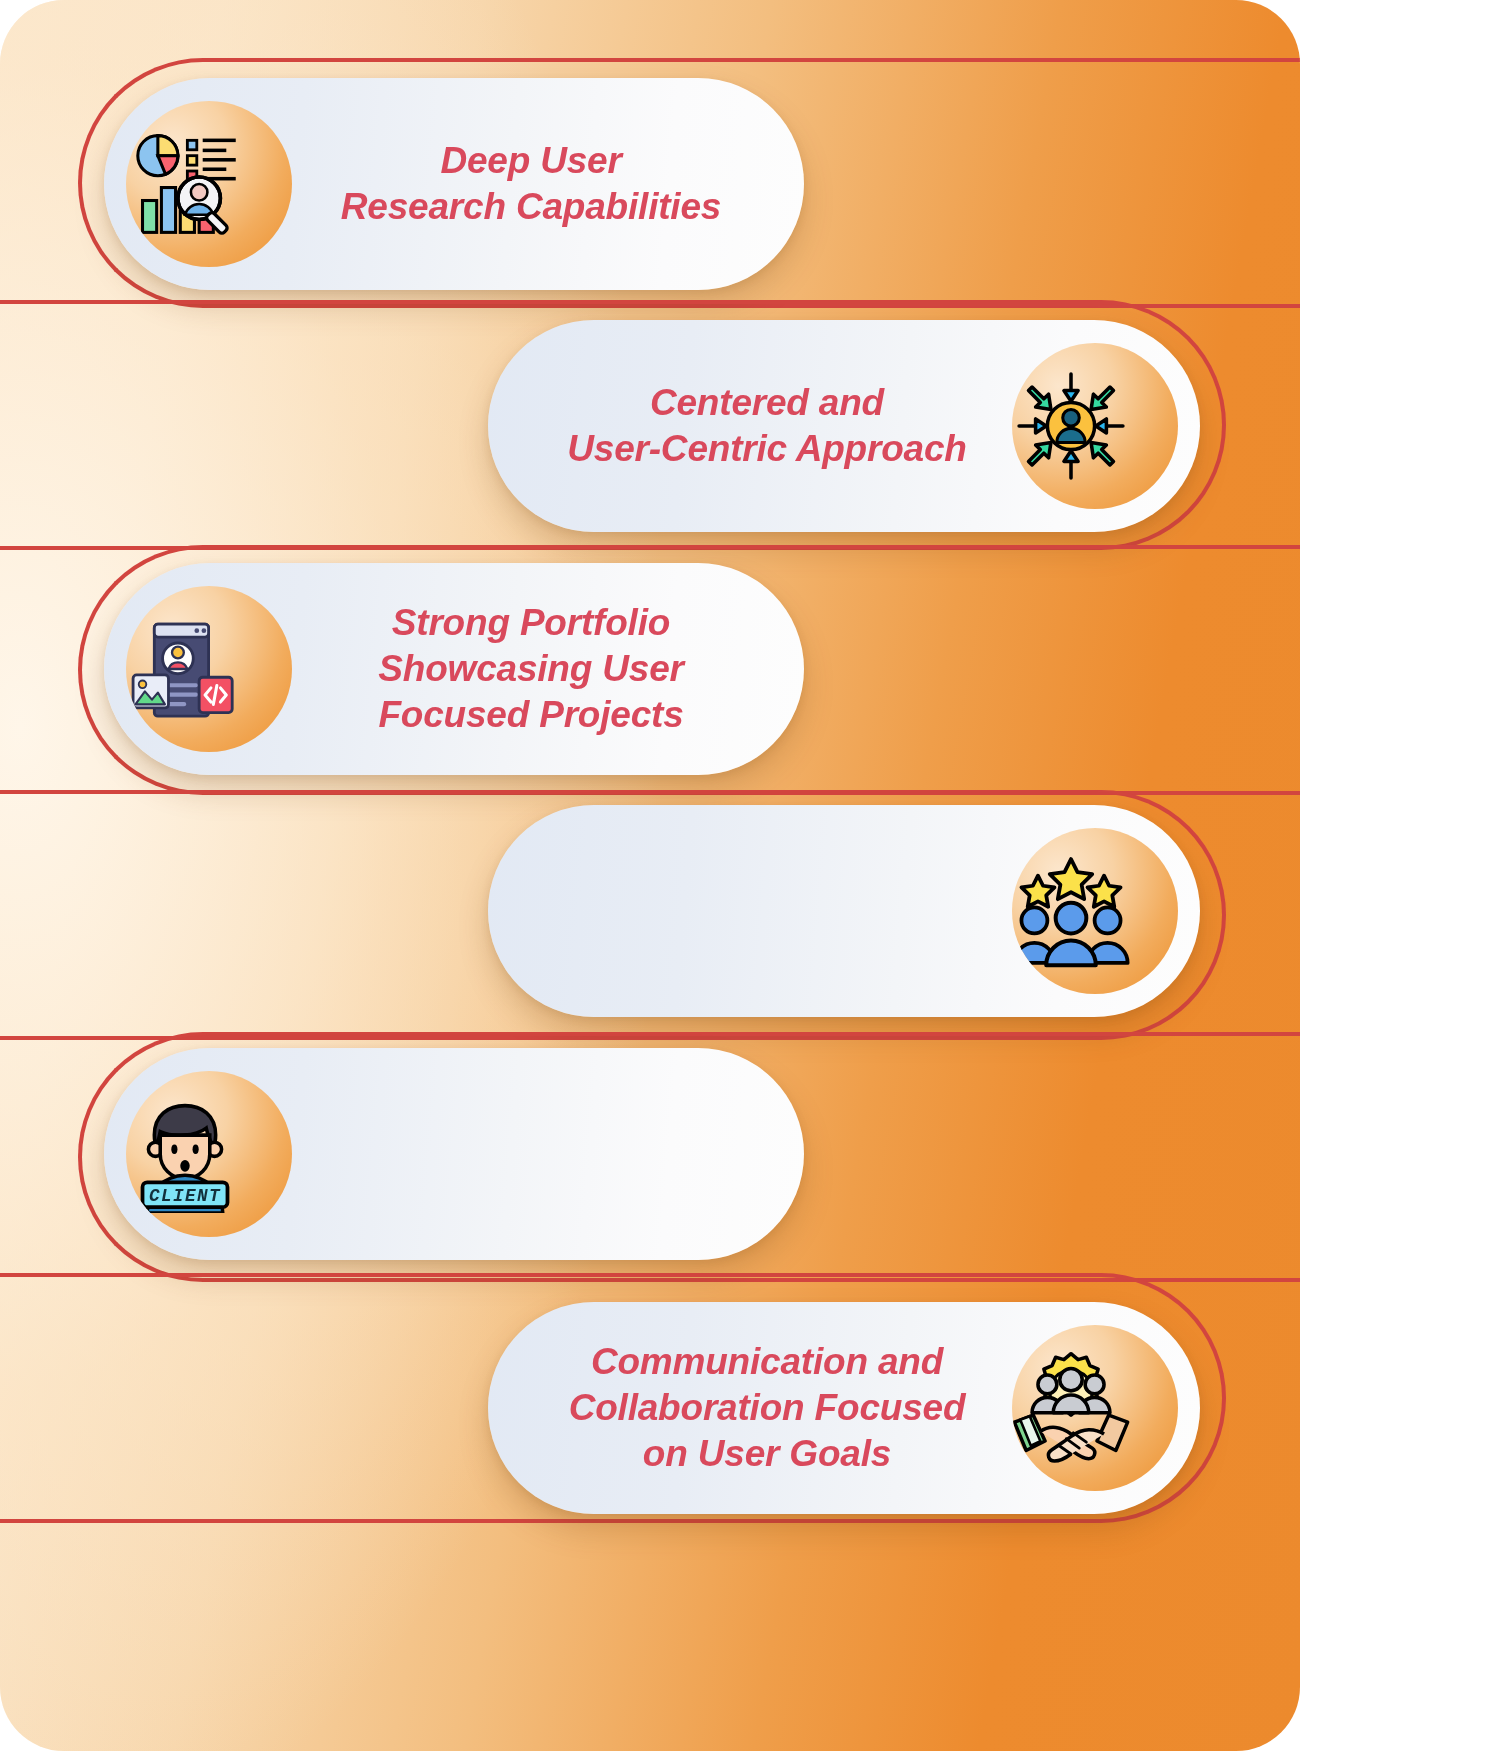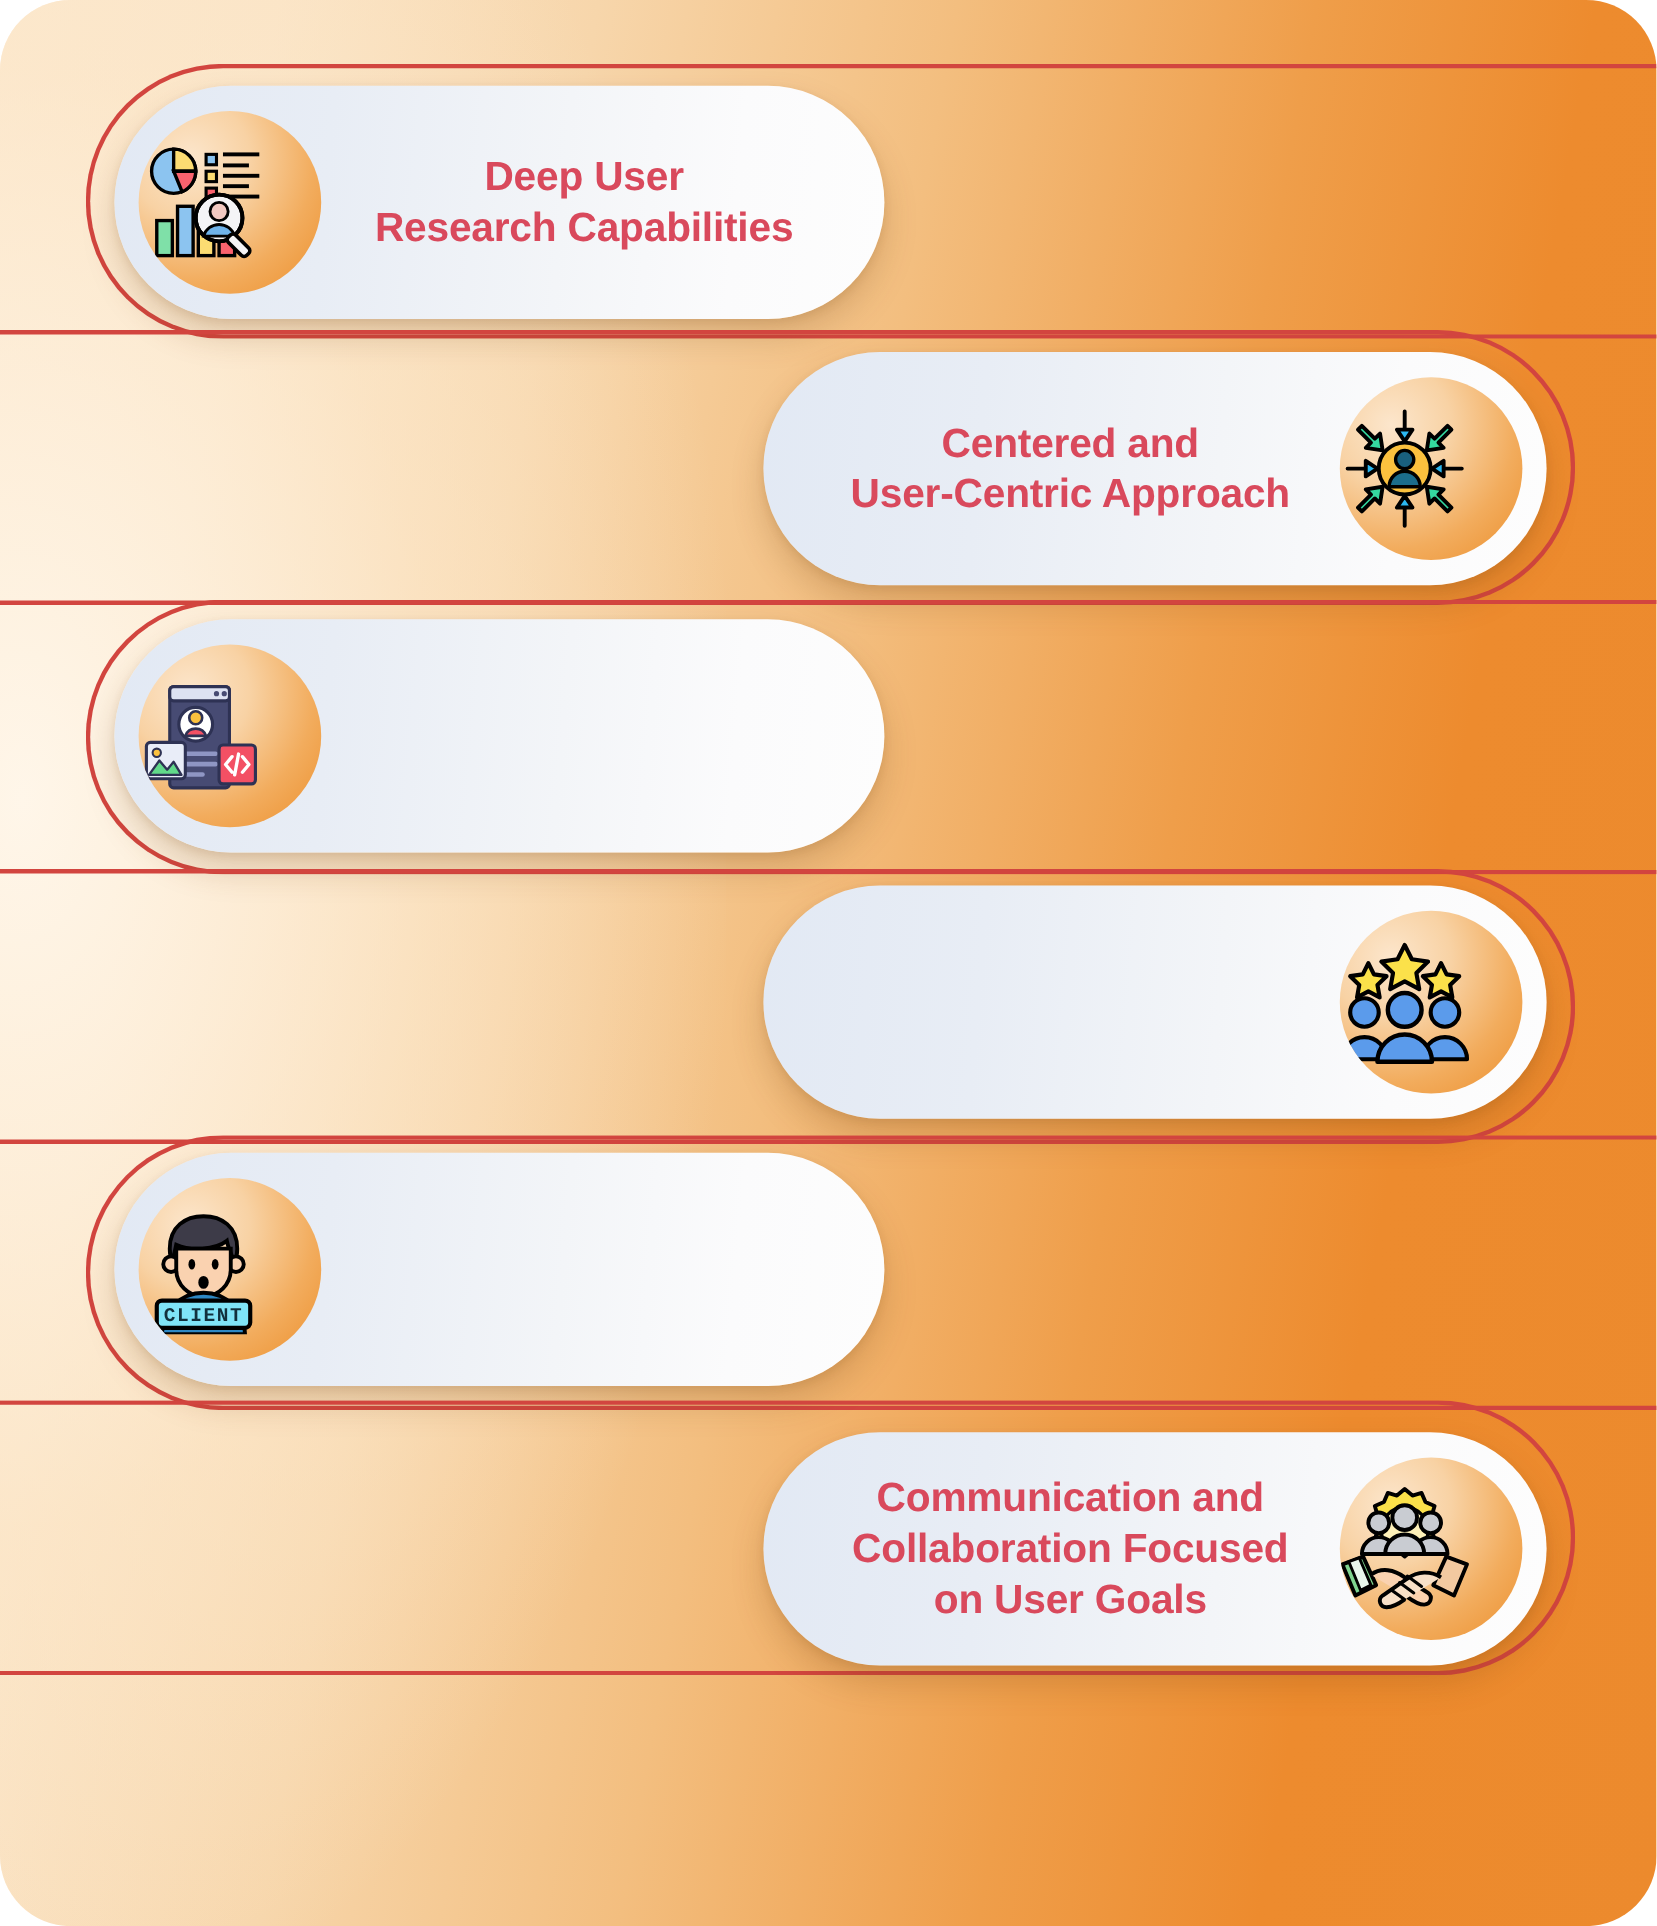--- a/index.html
+++ b/index.html
@@ -4,33 +4,34 @@
 <style>
   html,body{margin:0;padding:0;}
   body{
     width:1506px;height:1751px;
     background:#ffffff;
     font-family:"Liberation Sans", sans-serif;
     overflow:hidden;
   }
   .canvas{
     position:relative;
-    width:1506px;height:1751px;
+    width:1300px;height:1751px;
     box-sizing:border-box;
     background:
       linear-gradient(100deg,
         #FBE6CB 0%,
         #FAE3C4 14%,
         #F7D6AB 30%,
         #F3BE7F 48%,
         #EF9E4A 66%,
         #ED8B2E 80%,
         #EC8A2D 100%);
     border-radius:64px;
     overflow:hidden;
+    font-style:italic;
   }
   
   .canvas:before{
     content:"";position:absolute;left:-120px;top:-80px;
     width:780px;height:1920px;
     background:radial-gradient(ellipse at 18% 42%, rgba(255,247,235,.95) 0%, rgba(253,233,205,.55) 42%, rgba(253,233,205,0) 72%);
     pointer-events:none;
   }
 
   .rows{position:absolute;inset:0;}
@@ -193,20 +194,23 @@
             <rect x="33" y="78" width="18" height="3.5" rx="1.7" fill="#8F96C4"></rect>
 
             <rect x="6" y="55" width="30" height="28" rx="3" fill="#E9EDF8" stroke="#2E3254" stroke-width="2.4"></rect>
             <circle cx="14" cy="63" r="3.2" fill="#FBC13E" stroke="#2E3254" stroke-width="1.6"></circle>
             <path d="M8 80 l8-11 6 7 5-6 6 10 z" fill="#62D98A" stroke="#2E3254" stroke-width="1.8" stroke-linejoin="round"></path>
 
             <rect x="62" y="57" width="28" height="30" rx="3" fill="#F35064" stroke="#2E3254" stroke-width="2.4"></rect>
             <path d="M72 66 l-5 6 5 6 M80 66 l5 6 -5 6 M77 64 l-3 16" stroke="#FFFFFF" stroke-width="2.6" fill="none" stroke-linecap="round" stroke-linejoin="round"></path>
           </svg>
         </div>
+        <div class="card-text">Strong Portfolio
+Showcasing User
+Focused Projects</div>
       </div>
     </div>
 
     <div id="row3">
       <div class="track right"></div>
       <div class="card right">
         <div class="icon-wrap">
           <svg viewBox="0 0 100 100">
 
             <path d="M50 6 l5.5 11 12.5 1.8 -9 8.8 2.2 12.4 -11.2-5.9 -11.2 5.9 2.2-12.4 -9-8.8 12.5-1.8z" fill="#FBE14A" stroke="#000" stroke-width="3.2" stroke-linejoin="round"></path>

